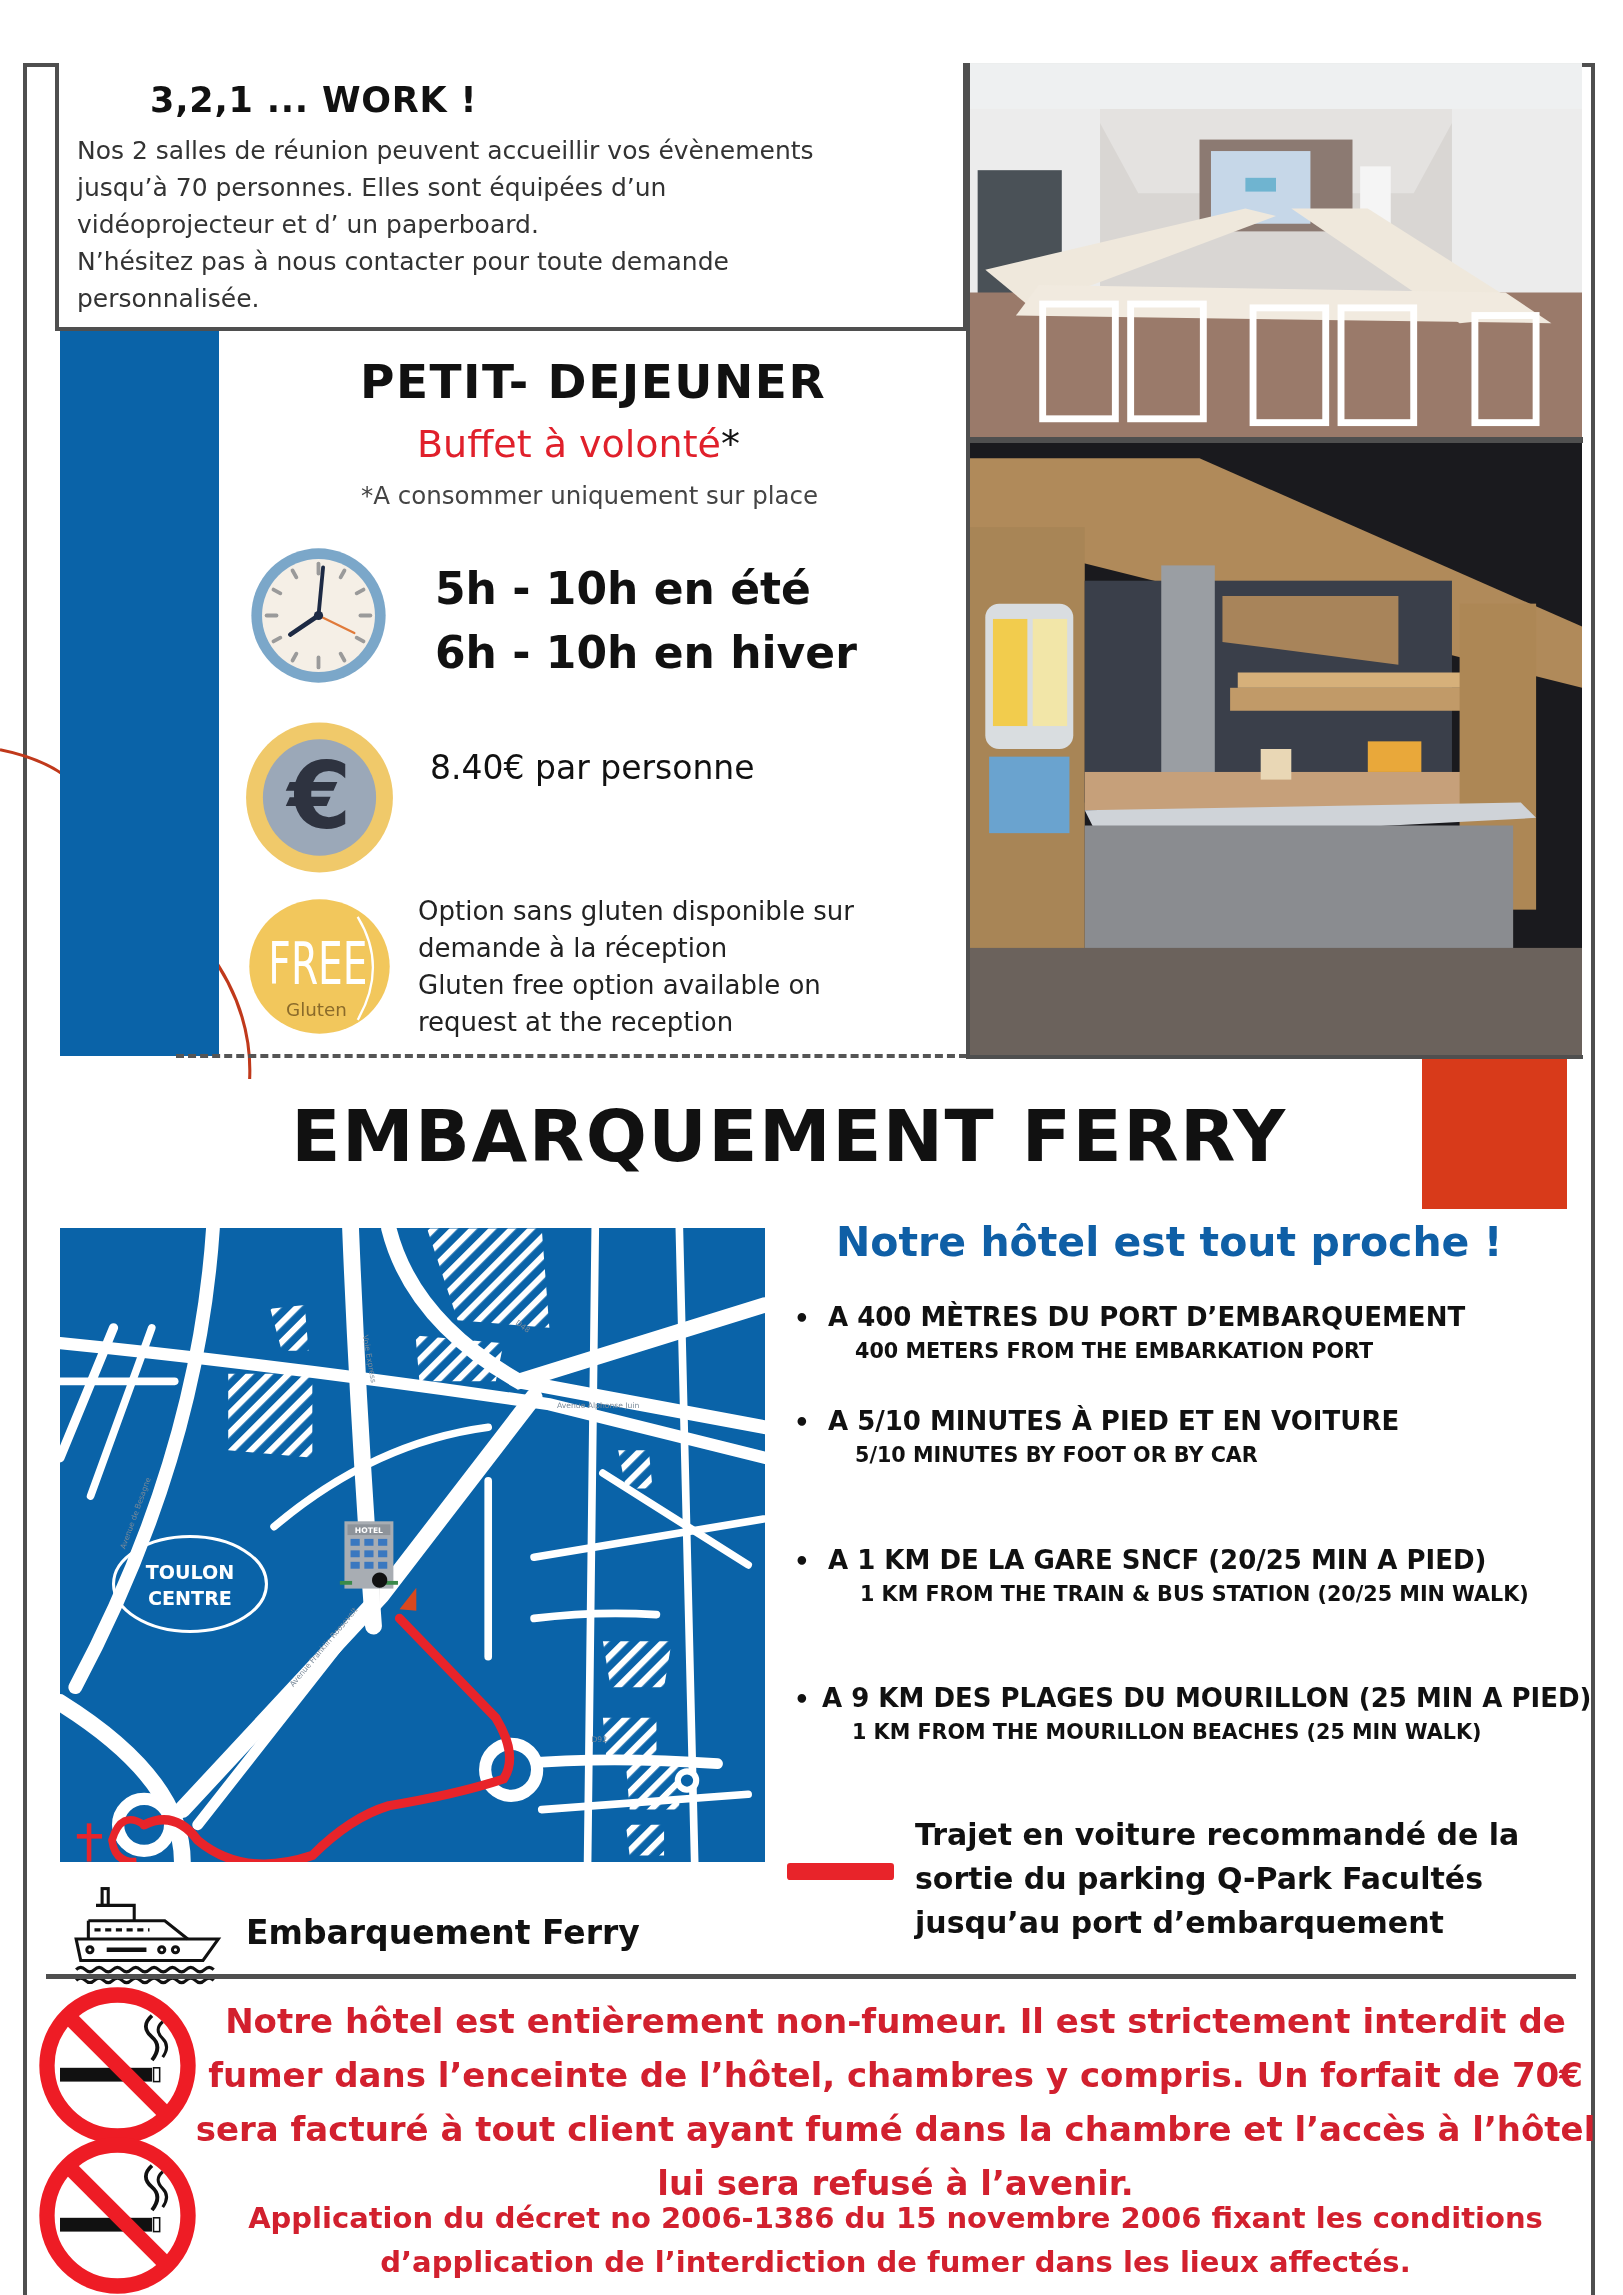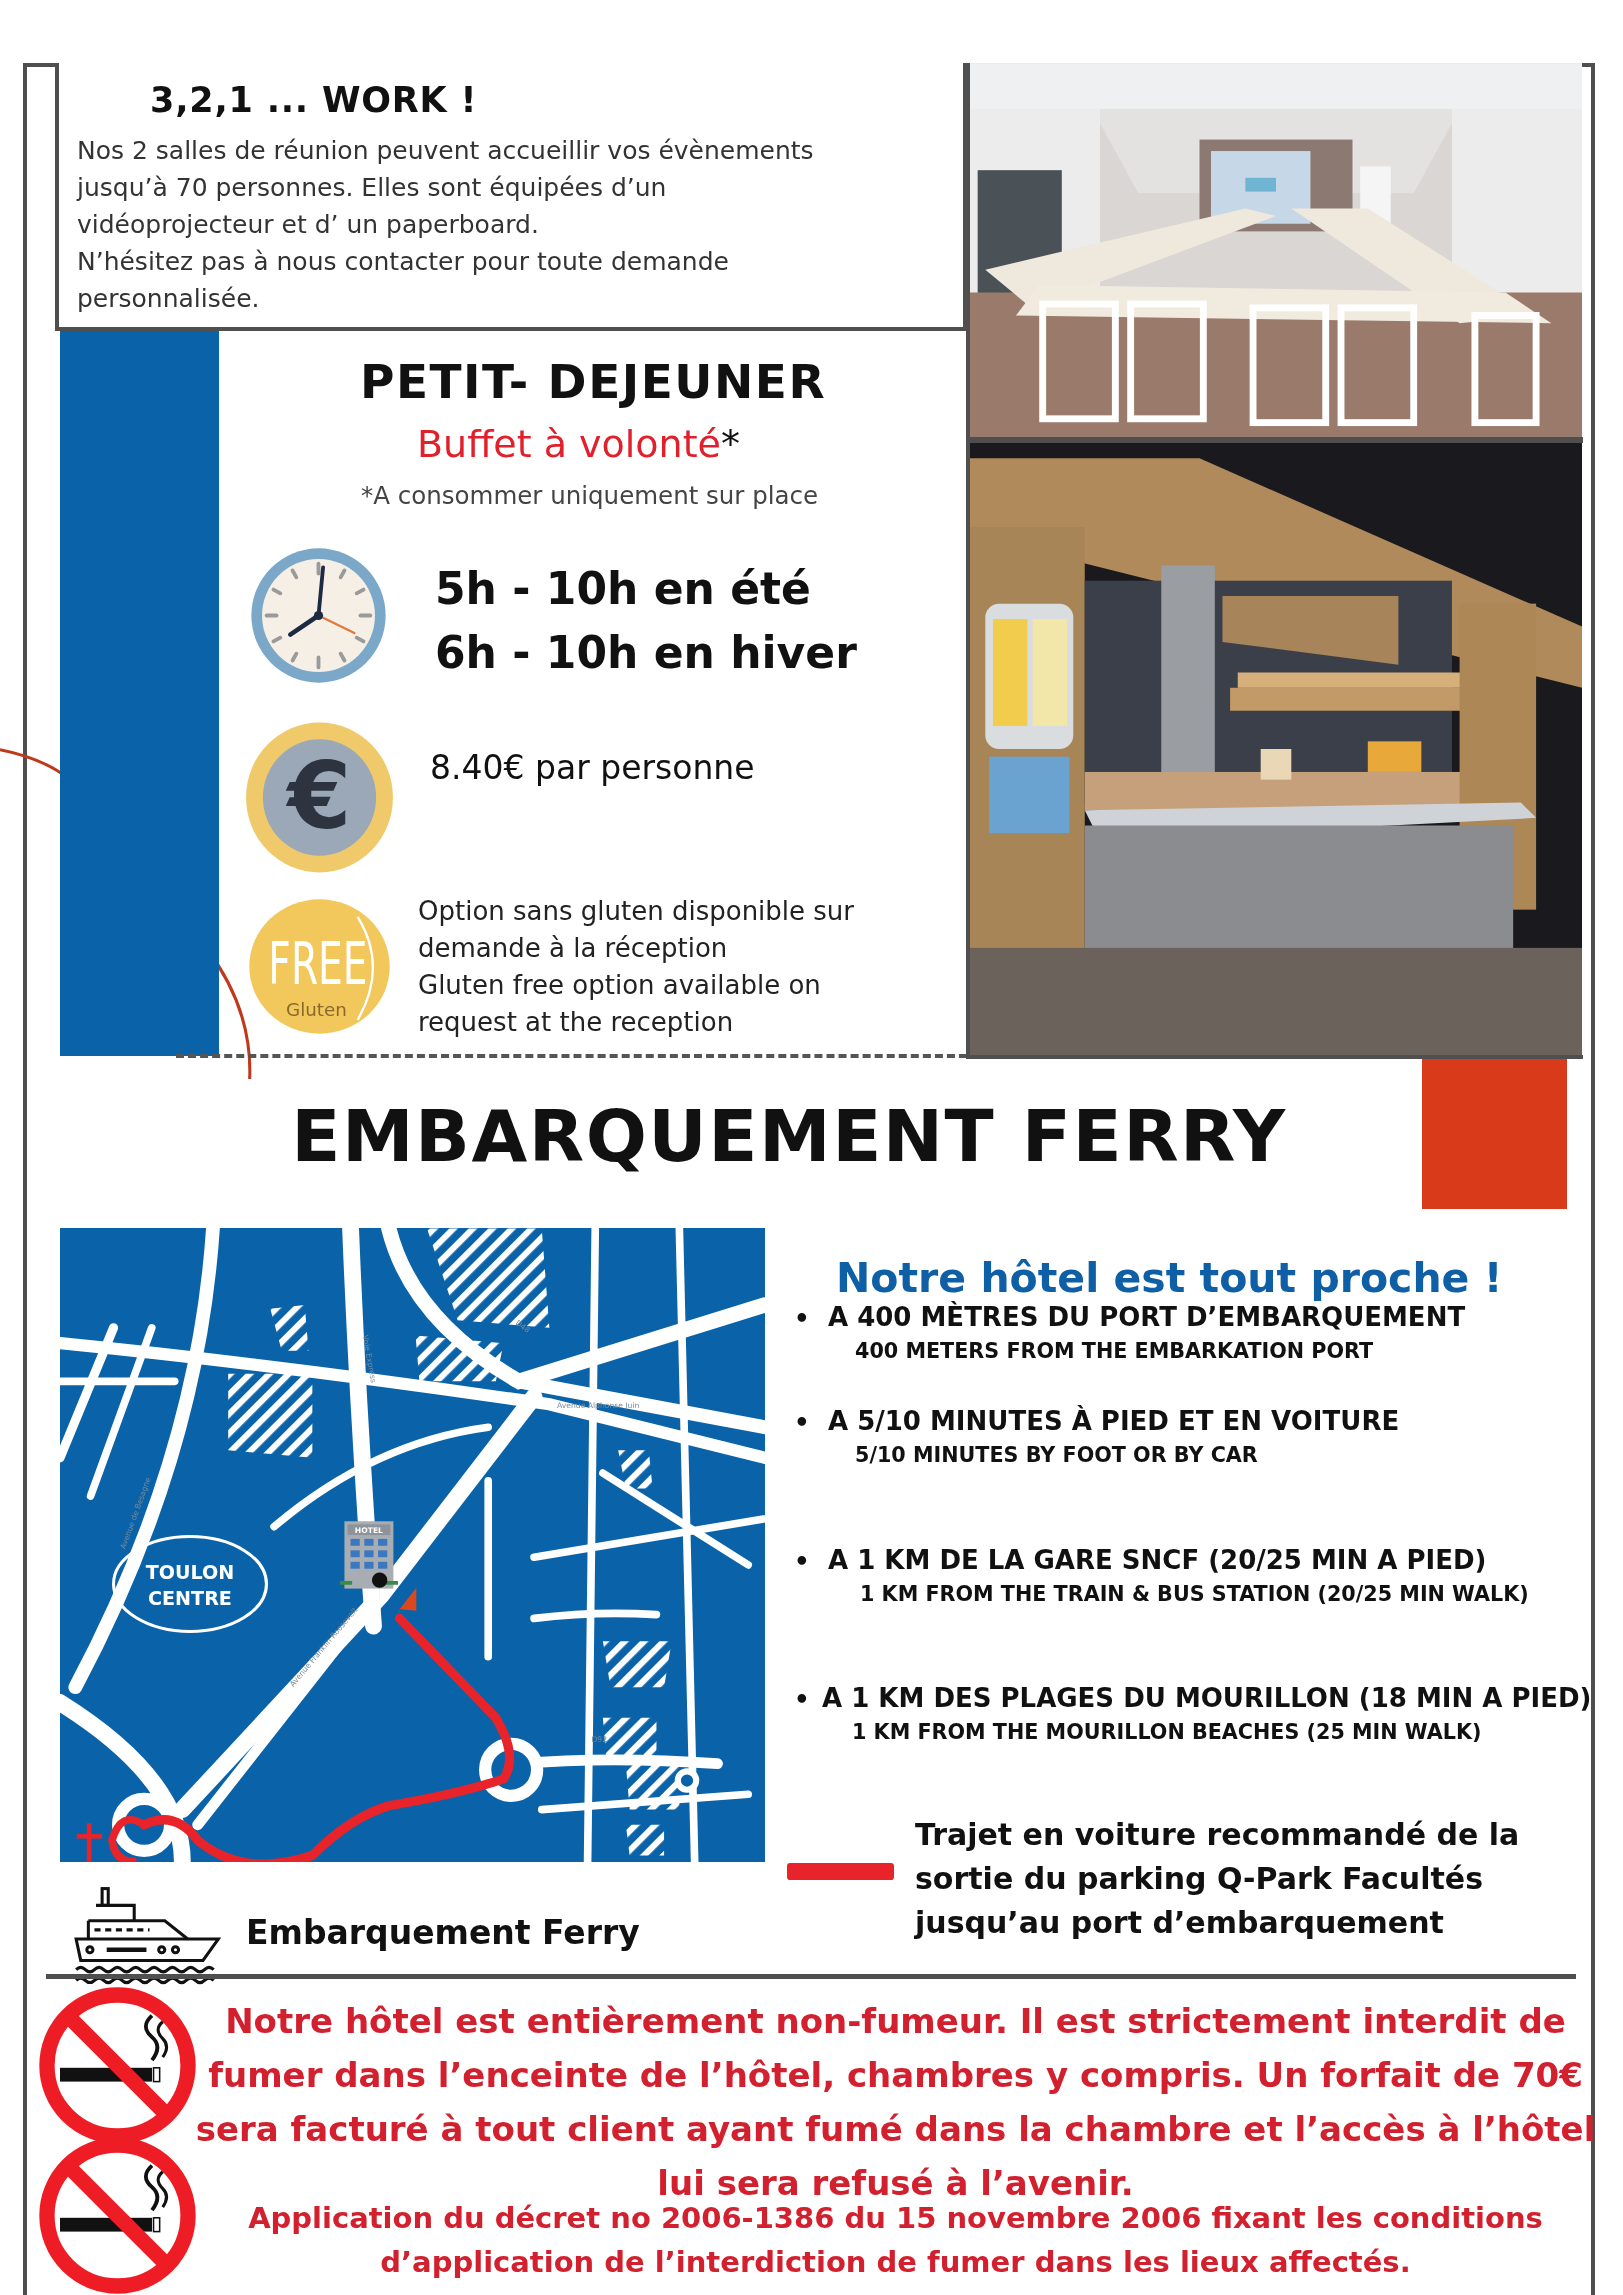--- a/index.html
+++ b/index.html
@@ -48,21 +48,21 @@
   
   .red-square { left: 1422px; top: 1059px; width: 145px; height: 150px; background: #d83a1a; }
 
   
   .ferry-title { left: 0; top: 1094px; width: 1624px; text-align: center; padding-right: 46px; font-size: 72px; font-weight: bold; letter-spacing: 1.5px; color: #111; }
 
   
   .map { left: 60px; top: 1228px; width: 705px; height: 634px; background: #0a63a8; overflow: hidden; }
 
   
-  .near-title { left: 836px; top: 1218px; font-size: 41px; font-weight: bold; color: #0f5fa6; margin-top: 36px; }
+  .near-title { left: 836px; top: 1218px; font-size: 41px; font-weight: bold; color: #0f5fa6; }
   .bullets { left: 788px; top: 1302px; width: 811px; }
   .bullet { position: absolute; left: 0; width: 811px; }
   .bullet .dot { position: absolute; left: 6.1px; top: 1.5px; font-size: 24.5px; font-weight: bold; }
   .bullet .fr { position: absolute; left: 40px; top: 0; font-size: 26px; font-weight: bold; white-space: nowrap; color: #111; }
   .bullet .en { position: absolute; left: 67px; top: 37px; font-size: 20.7px; font-weight: bold; white-space: nowrap; color: #111; }
 
   .route-legend-line { left: 787px; top: 1863px; width: 107px; height: 17px; background: #e8242a; border-radius: 3.1px; }
   .route-legend { left: 915px; top: 1813px; width: 689px; font-size: 30px; font-weight: bold; line-height: 44px; color: #111; }
 
   .ferry-icon { left: 73px; top: 1884px; width: 153px; height: 107px; }
@@ -308,21 +308,21 @@
     <span class="fr">A 5/10 MINUTES À PIED ET EN VOITURE</span>
     <span class="en">5/10 MINUTES BY FOOT OR BY CAR</span>
   </div>
   <div class="bullet" style="top:243px">
     <span class="dot">•</span>
     <span class="fr">A 1 KM DE LA GARE SNCF (20/25 MIN A PIED)</span>
     <span class="en" style="left:72px">1 KM FROM THE TRAIN &amp; BUS STATION (20/25 MIN WALK)</span>
   </div>
   <div class="bullet" style="top:381px">
     <span class="dot">•</span>
-    <span class="fr" style="left:34px">A 1 KM DES PLAGES DU MOURILLON (18 MIN A PIED)</span>
+    <span class="fr" style="left:34px">A 9 KM DES PLAGES DU MOURILLON (25 MIN A PIED)</span>
     <span class="en" style="left:64px">1 KM FROM THE MOURILLON BEACHES (25 MIN WALK)</span>
   </div>
 </div>
 
 <div class="abs route-legend-line"></div>
 <div class="abs route-legend">
   <div>Trajet en voiture recommandé de la</div>
   <div>sortie du parking Q-Park Facultés</div>
   <div>jusqu’au port d’embarquement</div>
 </div>

